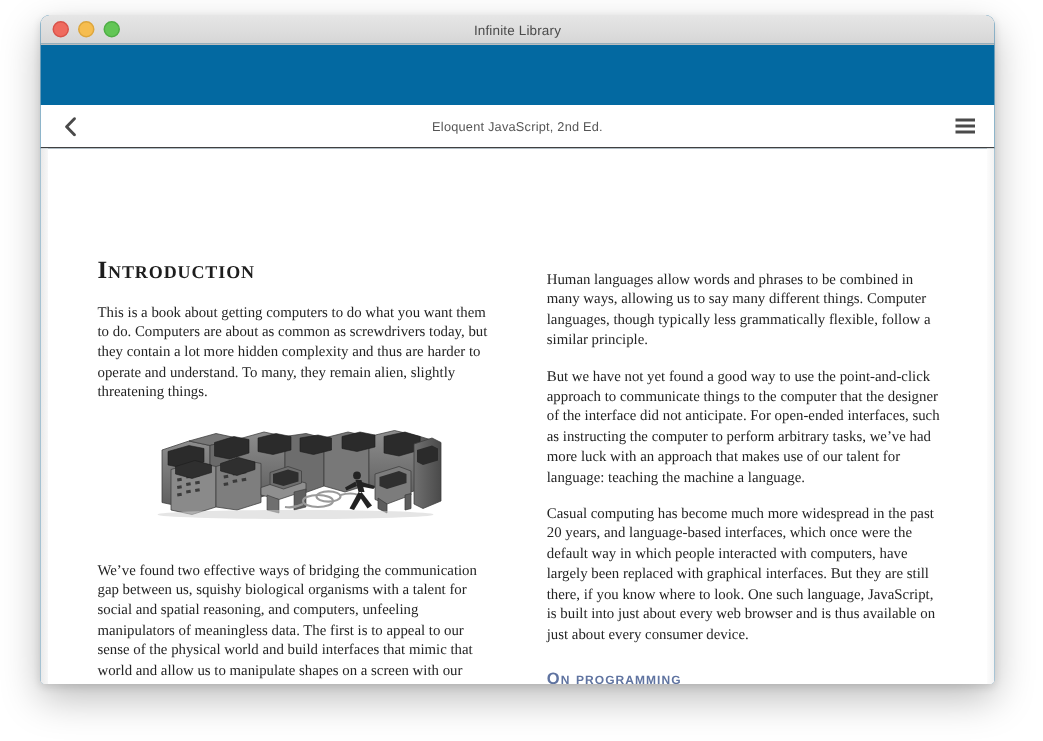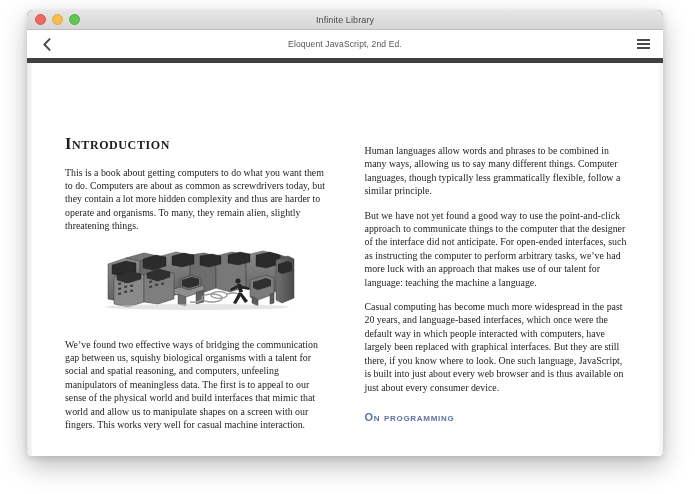--- a/index.html
+++ b/index.html
@@ -62,23 +62,24 @@
     color: #4b4b4b;
     letter-spacing: 0.1px;
     user-select: none;
   }
 
   
   .toolbar {
     position: relative;
     height: 28px;
     background: #ffffff;
-    border-bottom: 5px solid #404040;
-    display: flex;
-    align-items: center;
+    border-bottom: 1px solid #404040;
+    display: flex;
+    align-items: center;
+    margin-top: 40px;
   }
   .back-btn {
     position: absolute;
     left: 9px;
     top: 0;
     height: 28px;
     width: 22px;
     display: flex;
     align-items: center;
     justify-content: center;
@@ -226,21 +227,21 @@
 
   <div class="reader">
     <div class="page-gutter-left"></div>
     <div class="page-gutter-right"></div>
 
     <div class="columns">
 
       <div class="col">
         <h1 class="chapter-title">Introduction</h1>
 
-        <p class="body">This is a book about getting computers to do what you want them to do. Computers are about as common as screwdrivers today, but they contain a lot more hidden complexity and thus are harder to operate and organisms. To many, they remain alien, slightly threatening things.</p>
+        <p class="body">This is a book about getting computers to do what you want them to do. Computers are about as common as screwdrivers today, but they contain a lot more hidden complexity and thus are harder to operate and understand. To many, they remain alien, slightly threatening things.</p>
 
         <figure class="book-figure">
           <div class="illustration">
             <svg width="195" height="66" viewBox="0 0 195 66" aria-hidden="true">
               <defs>
                 <linearGradient id="mg" x1="0" y1="0" x2="0" y2="1">
                   <stop offset="0%" stop-color="#8d8d8d"></stop>
                   <stop offset="100%" stop-color="#5f5f5f"></stop>
                 </linearGradient>
                 <linearGradient id="mg2" x1="0" y1="0" x2="1" y2="0">

